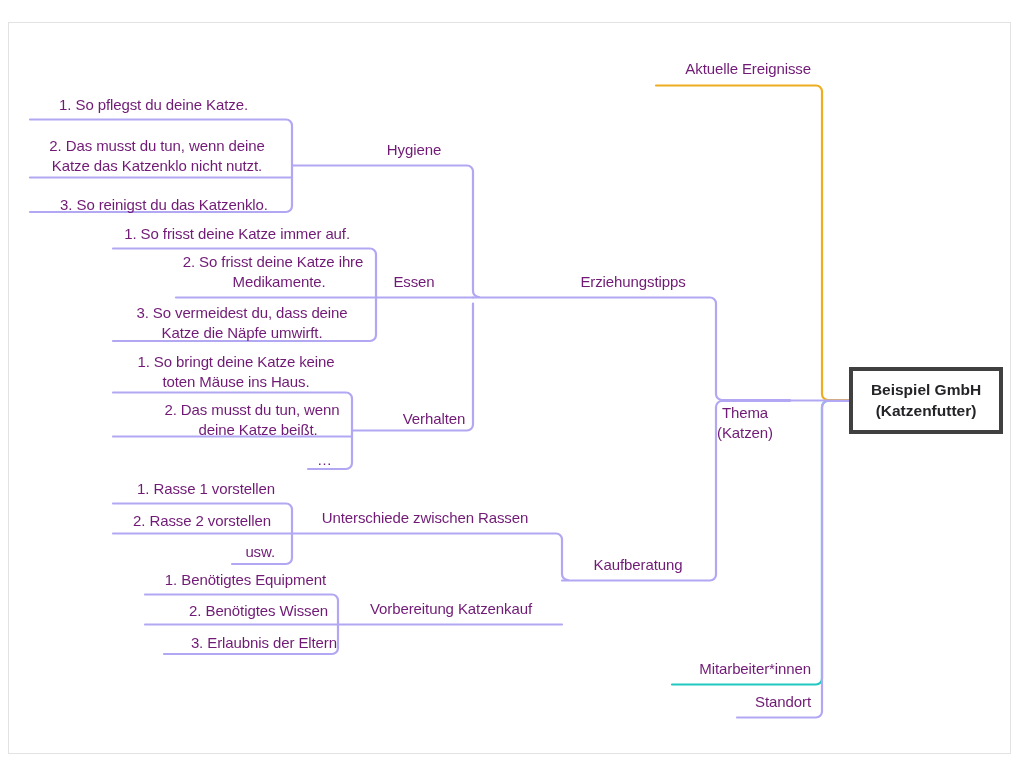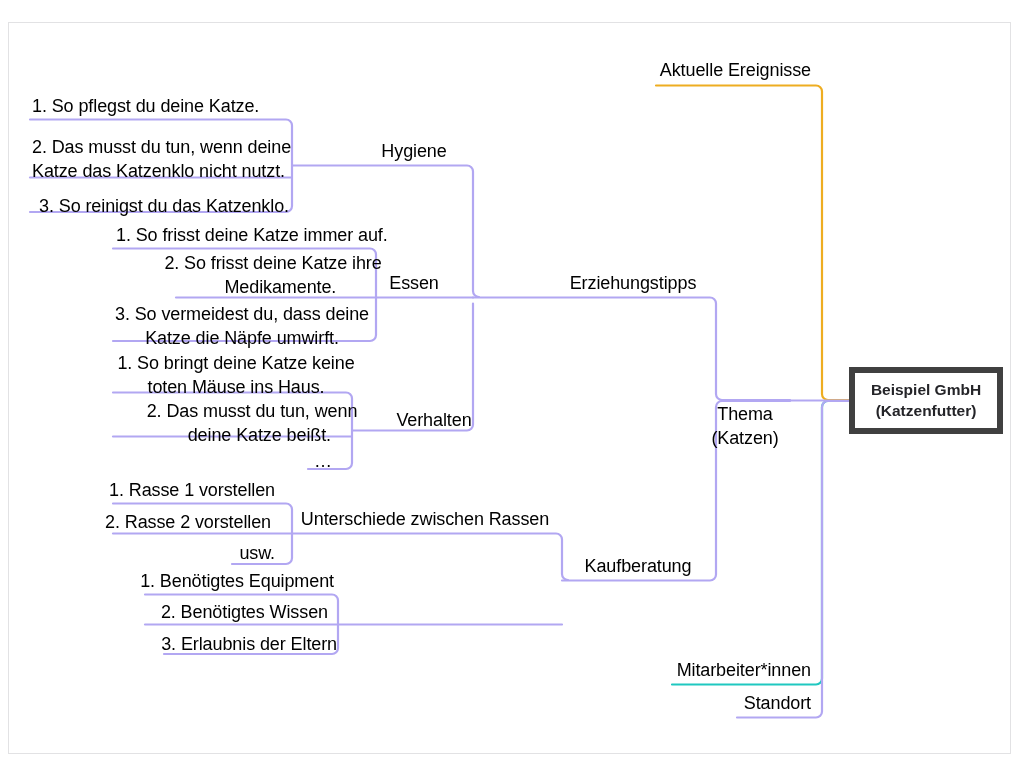--- a/index.html
+++ b/index.html
@@ -28,36 +28,36 @@
   #wires {
     position: absolute;
     left: 0;
     top: 0;
     width: 1021px;
     height: 765px;
     pointer-events: none;
   }
   .lbl {
     position: absolute;
-    font-size: 18px;
-    color: #000000;
+    font-size: 15px;
+    color: #701a75;
     line-height: 1.32;
     white-space: pre;
     letter-spacing: -0.1px;
   }
   .lbl.r { text-align: right; }
   .lbl.c { text-align: center; }
   .lbl.l { text-align: center; }
   #root-node {
     position: absolute;
     left: 849px;
     top: 367px;
     width: 154px;
     height: 67px;
-    border: 6px solid #404040;
+    border: 4px solid #404040;
     background: #ffffff;
     display: flex;
     align-items: center;
     justify-content: center;
     box-sizing: border-box;
   }
   #root-node .root-txt {
     font-size: 15.5px;
     font-weight: bold;
     color: #242428;
@@ -133,20 +133,21 @@
   <div class="lbl c" style="left:521px; top:272px; width:224px;">Erziehungstipps</div>
 
   <div class="lbl c" style="left:330px; top:140px; width:168px;">Hygiene</div>
 
   <div class="lbl c" style="left:340px; top:272px; width:148px;">Essen</div>
 
   <div class="lbl c" style="left:300px; top:508px; width:250px;">Unterschiede zwischen Rassen</div>
 
   <div class="lbl c" style="left:350px; top:409px; width:168px;">Verhalten</div>
 
+  <div class="lbl c" style="left:346px; top:599px; width:210px;">Vorbereitung Katzenkauf</div>
 
   <div class="lbl r" style="left:32px; top:95px; width:216px;">1. So pflegst du deine Katze.</div>
   <div class="lbl l" style="left:32px; top:136px; width:250px;">2. Das musst du tun, wenn deine
 Katze das Katzenklo nicht nutzt.</div>
   <div class="lbl l" style="left:34px; top:195px; width:260px;">3. So reinigst du das Katzenklo.</div>
 
   <div class="lbl r" style="left:116px; top:224px; width:234px;">1. So frisst deine Katze immer auf.</div>
   <div class="lbl l" style="left:163px; top:252px; width:220px;">2. So frisst deine Katze ihre
    Medikamente.</div>
   <div class="lbl l" style="left:104px; top:303px; width:276px;">3. So vermeidest du, dass deine
@@ -155,17 +156,17 @@
   <div class="lbl l" style="left:104px; top:352px; width:264px;">1. So bringt deine Katze keine
 toten Mäuse ins Haus.</div>
   <div class="lbl l" style="left:136px; top:400px; width:232px;">2. Das musst du tun, wenn
    deine Katze beißt.</div>
   <div class="lbl r" style="left:198px; top:450px; width:134px;">…</div>
 
   <div class="lbl r" style="left:60px; top:479px; width:215px;">1. Rasse 1 vorstellen</div>
   <div class="lbl r" style="left:56px; top:511px; width:215px;">2. Rasse 2 vorstellen</div>
   <div class="lbl r" style="left:116px; top:542px; width:159px;">usw.</div>
 
-  <div class="lbl r" style="left:98px; top:570px; width:236px;text-align:right;">1. Benötigtes Equipment</div>
+  <div class="lbl r" style="left:90px; top:570px; width:236px;text-align:right;">1. Benötigtes Equipment</div>
   <div class="lbl r" style="left:90px; top:601px; width:238px;">2. Benötigtes Wissen</div>
   <div class="lbl r" style="left:90px; top:633px; width:247px;">3. Erlaubnis der Eltern</div>
 
 </div>
 
 </body></html>

